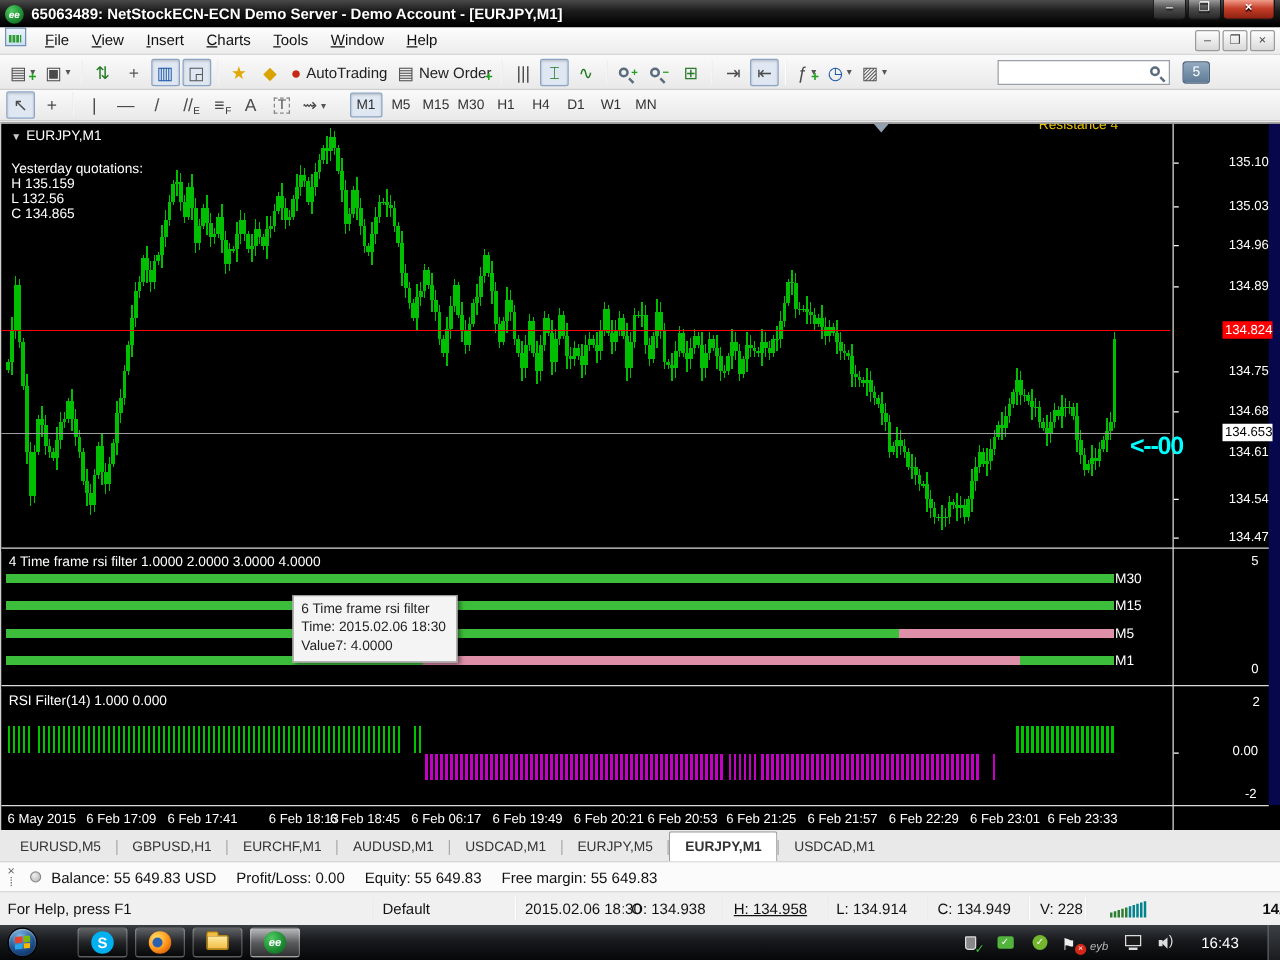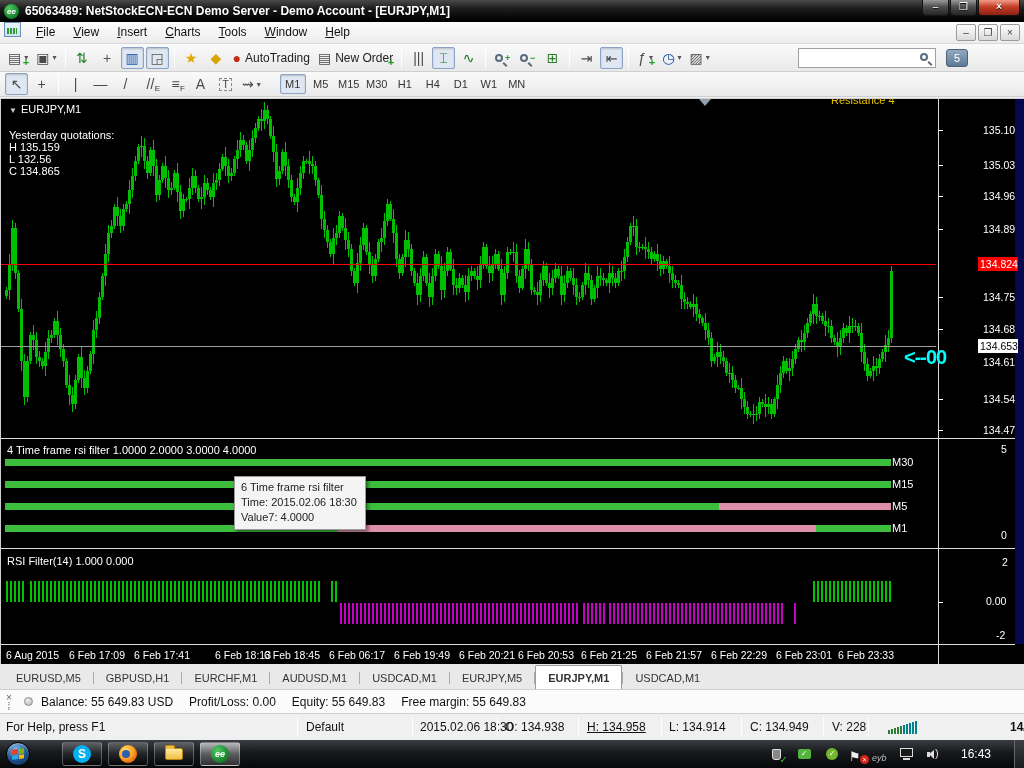--- a/index.html
+++ b/index.html
@@ -1193,21 +1193,21 @@
         <rect x="764" y="51" width="2" height="21" fill="#C400C4" shape-rendering="crispEdges"></rect>
         <rect x="768" y="51" width="2" height="21" fill="#C400C4" shape-rendering="crispEdges"></rect>
         <rect x="772" y="51" width="2" height="21" fill="#C400C4" shape-rendering="crispEdges"></rect>
         <rect x="776" y="51" width="2" height="21" fill="#C400C4" shape-rendering="crispEdges"></rect>
         <rect x="780" y="51" width="2" height="21" fill="#C400C4" shape-rendering="crispEdges"></rect>
         <rect x="793" y="51" width="2" height="21" fill="#C400C4" shape-rendering="crispEdges"></rect>
       </svg>
     <div id="ind2-label">RSI Filter(14) 1.000 0.000</div>
 
     <div id="time-axis">
-        <span class="time-label" style="left: 5px;">6 Aug 2015</span>
+        <span class="time-label" style="left: 5px;">6 May 2015</span>
         <span class="time-label" style="left: 68px;">6 Feb 17:09</span>
         <span class="time-label" style="left: 133px;">6 Feb 17:41</span>
         <span class="time-label" style="left: 214px;">6 Feb 18:13</span>
         <span class="time-label" style="left: 263px;">6 Feb 18:45</span>
         <span class="time-label" style="left: 328px;">6 Feb 06:17</span>
         <span class="time-label" style="left: 393px;">6 Feb 19:49</span>
         <span class="time-label" style="left: 458px;">6 Feb 20:21</span>
         <span class="time-label" style="left: 517px;">6 Feb 20:53</span>
         <span class="time-label" style="left: 580px;">6 Feb 21:25</span>
         <span class="time-label" style="left: 645px;">6 Feb 21:57</span>

